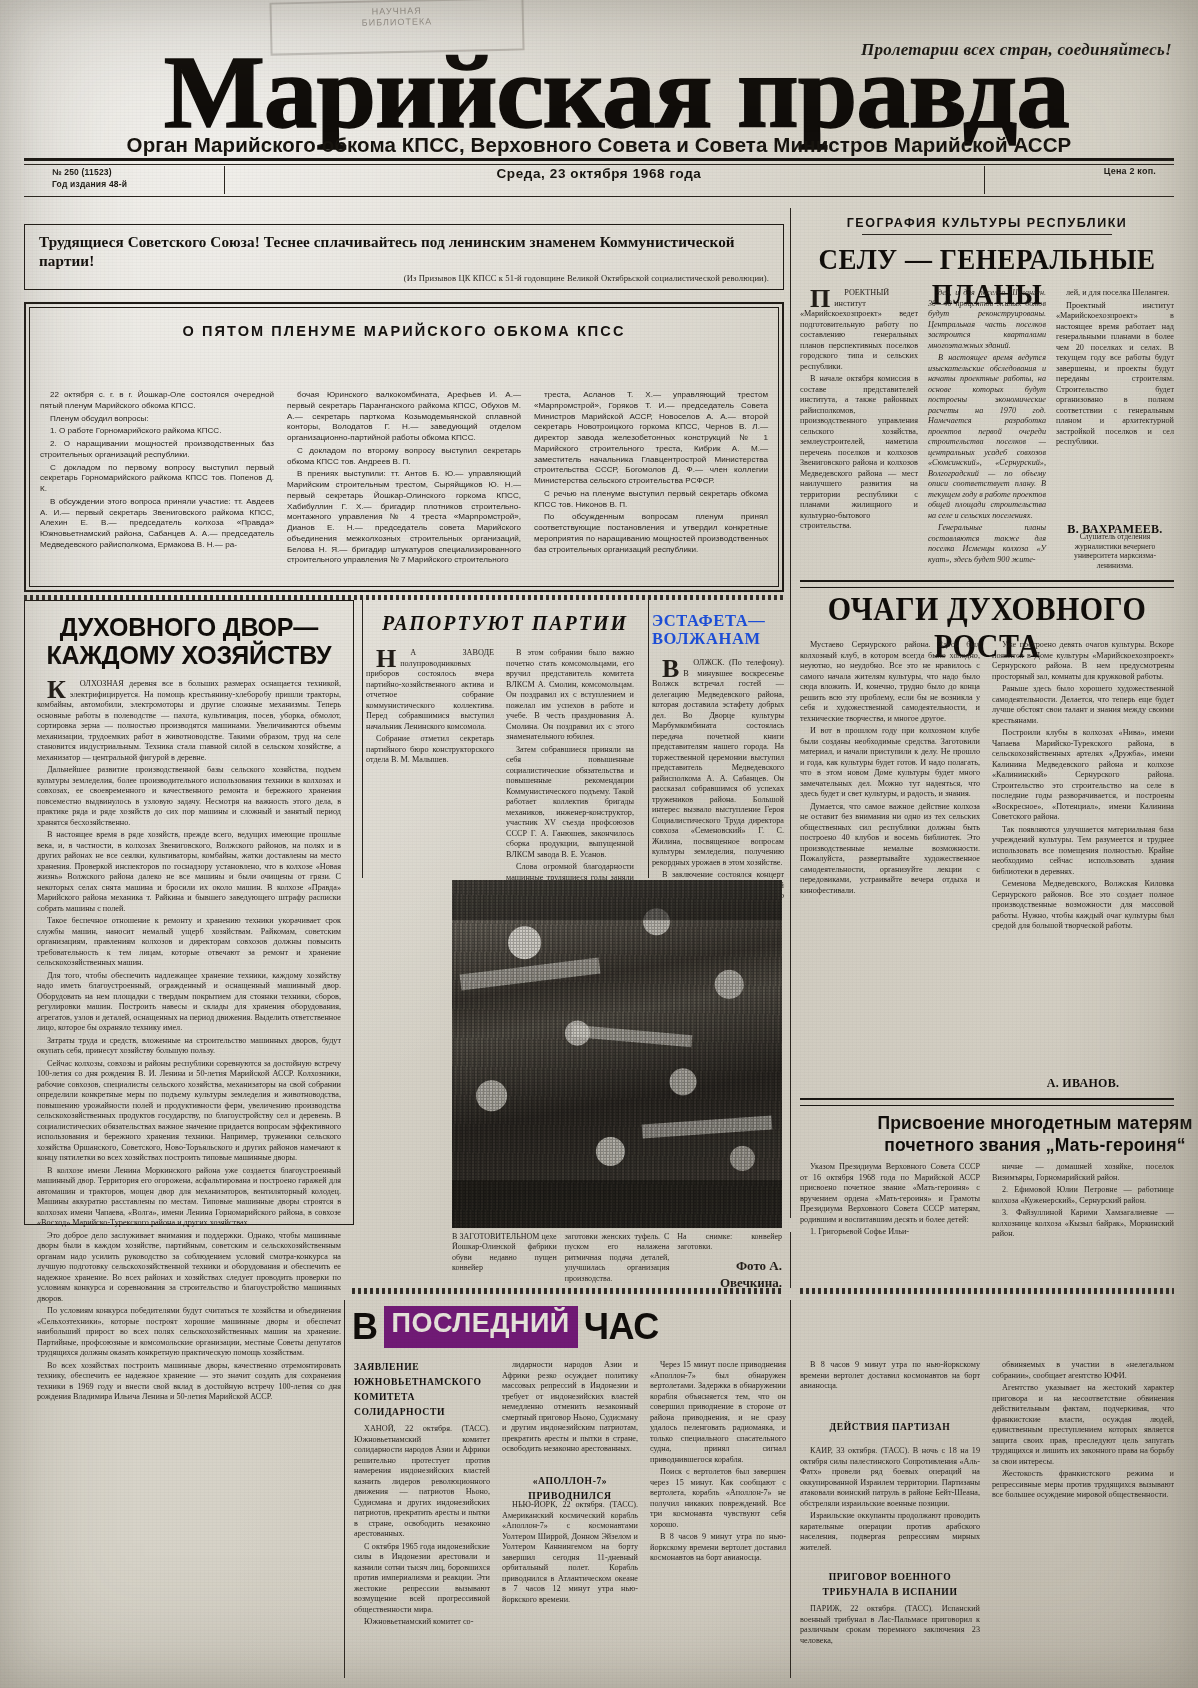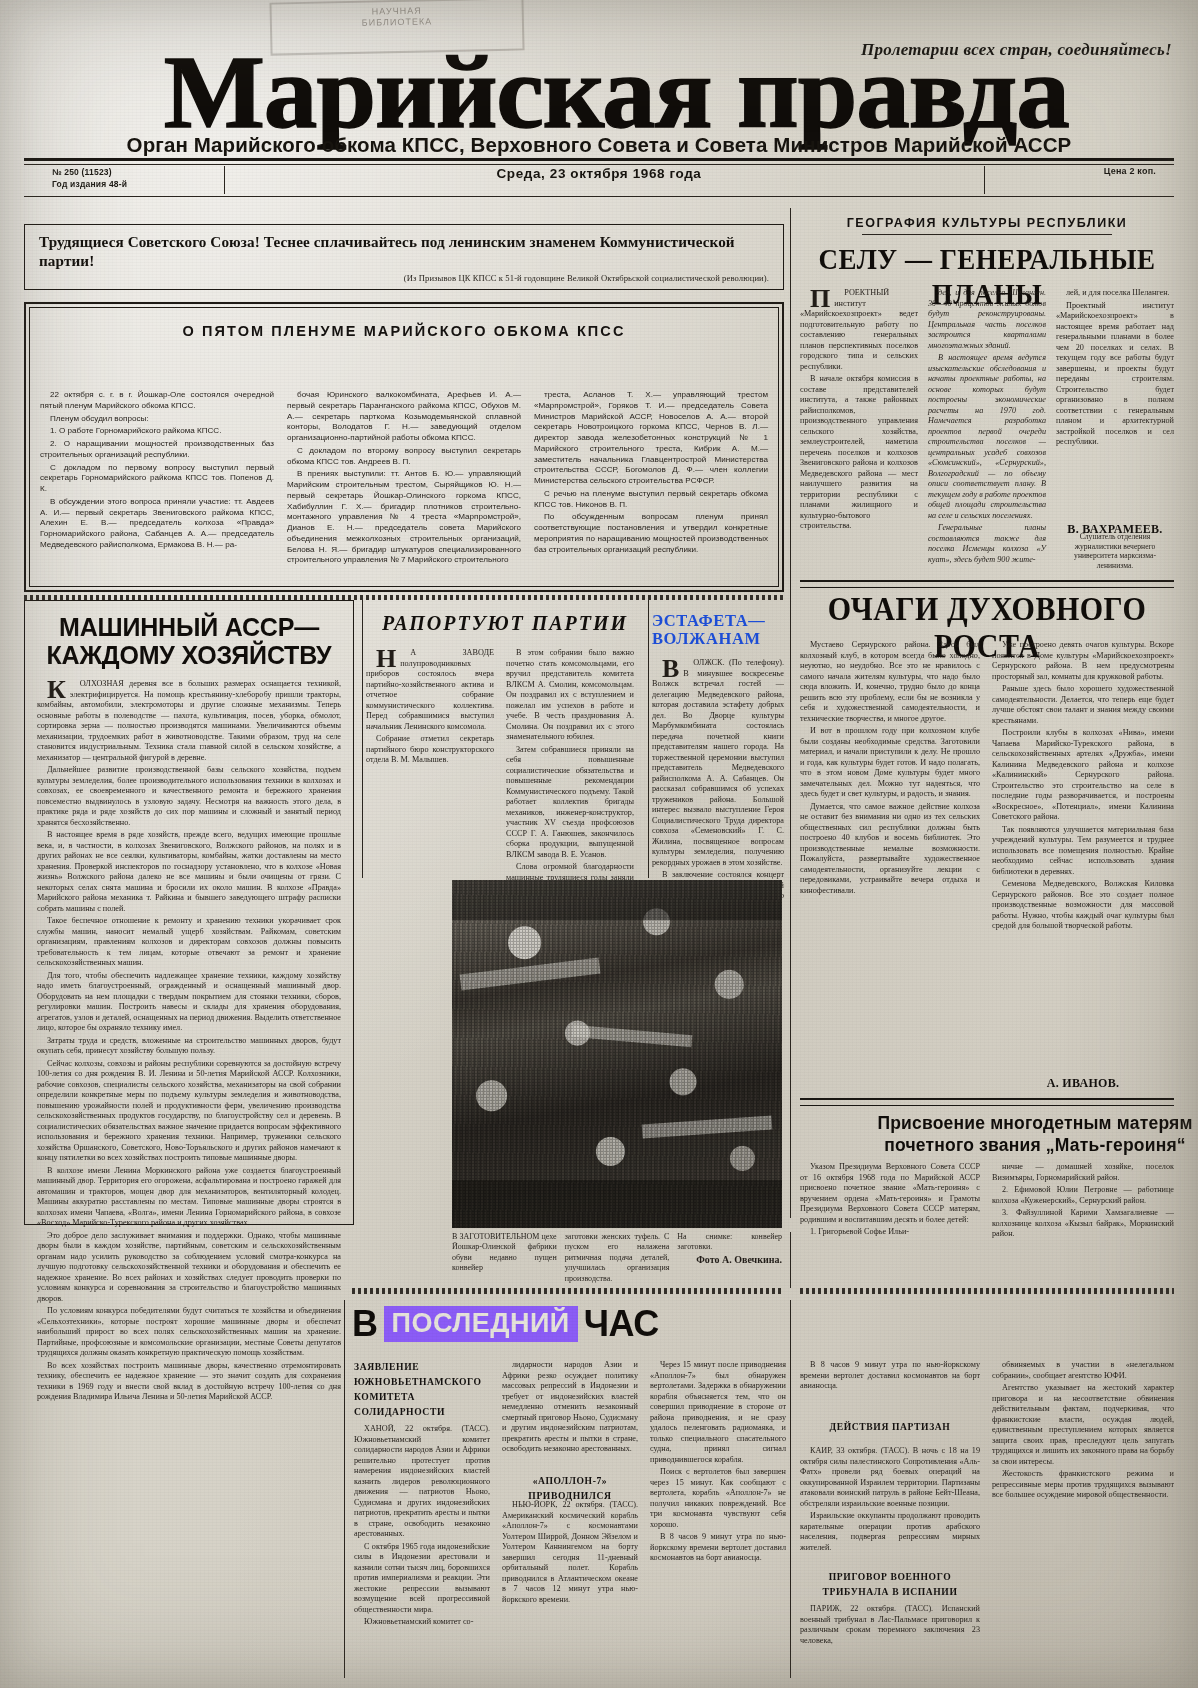--- a/index.html
+++ b/index.html
@@ -210,34 +210,34 @@
   }
   .photo .band{position:absolute;background:rgba(240,238,230,.55);}
   .photo .dk{position:absolute;background:rgba(22,20,17,.55);}
 
   .caption{
     position:absolute;left:452px;top:1232px;width:330px;
     font-family:"Liberation Serif",serif;font-size:8px;line-height:1.3;color:#221d18;
     display:flex;gap:8px;
   }
   .caption .c{flex:1;text-align:justify;}
-  .photo-credit{font-weight:bold;text-align:right;font-size:10px;}
+  .photo-credit{font-weight:bold;text-align:right;margin-top:5px;font-size:13px;}
 
   
   .lasthour{
     position:absolute;left:352px;top:1306px;
     display:flex;align-items:center;gap:6px;
   }
   .lh-a,.lh-c{
     font-family:"Liberation Sans",sans-serif;font-weight:bold;font-size:36px;
     color:#100d0a;letter-spacing:-.5px;line-height:1;
   }
   .lh-b{
     font-family:"Liberation Sans",sans-serif;font-weight:bold;font-size:27px;
-    background:#8b5cf6;color:#e5e2da;padding:4px 8px 5px 8px;letter-spacing:.5px;line-height:1;
+    background:#701a75;color:#e5e2da;padding:4px 8px 11px 8px;letter-spacing:.5px;line-height:1;
   }
 
   .block-title{
     font-family:"Liberation Serif",serif;font-weight:bold;font-size:9.6px;
     letter-spacing:.6px;line-height:1.55;color:#151210;margin-bottom:5px;
   }
   .center-title{text-align:center;}
 </style>
 </head>
 <body>
@@ -280,39 +280,39 @@
 
   <div class="infobox">
     <div class="ib-h2">О ПЯТОМ ПЛЕНУМЕ МАРИЙСКОГО ОБКОМА КПСС</div>
     <div class="ib-cols">
       <div class="col-body" id="plenum1">
           <p>22 октября с. г. в г. Йошкар-Оле состоялся очередной пятый пленум Марийского обкома КПСС.</p>
           <p>Пленум обсудил вопросы:</p>
           <p>1. О работе Горномарийского райкома КПСС.</p>
           <p>2. О наращивании мощностей производственных баз строительных организаций республики.</p>
           <p>С докладом по первому вопросу выступил первый секретарь Горномарийского райкома КПСС тов. Попенов Д. К.</p>
-          <p>В обсуждении этого вопроса приняли участие: тт. Авдеев А. И.— первый секретарь Звениговского райкома КПСС, Алехин Е. В.— председатель колхоза «Правда» Горномарийского района, Сабанцев А. А.— председатель Медведевского райисполкома, Ермакова В. Н.— ра-</p>
+          <p>В обсуждении этого вопроса приняли участие: тт. Авдеев А. И.— первый секретарь Звениговского райкома КПСС, Алехин Е. В.— председатель колхоза «Правда» Южновьетнамский района, Сабанцев А. А.— председатель Медведевского райисполкома, Ермакова В. Н.— ра-</p>
         </div>
       <div class="col-body" id="plenum2">
           <p>бочая Юринского валкокомбината, Арефьев И. А.— первый секретарь Паранганского райкома КПСС, Обухов М. А.— секретарь парткома Козьмодемьянской сплавной конторы, Володатов Г. Н.— заведующий отделом организационно-партийной работы обкома КПСС.</p>
           <p>С докладом по второму вопросу выступил секретарь обкома КПСС тов. Андреев В. П.</p>
           <p>В прениях выступили: тт. Антов Б. Ю.— управляющий Марийским строительным трестом, Сыряйщиков Ю. Н.— первый секретарь Йошкар-Олинского горкома КПСС, Хабибуллин Г. Х.— бригадир плотников строительно-монтажного управления № 4 треста «Марпромстрой», Дианов Е. Н.— председатель совета Марийского объединения межколхозных строительных организаций, Белова Н. Я.— бригадир штукатуров специализированного строительного управления № 7 Марийского строительного</p>
         </div>
       <div class="col-body" id="plenum3">
           <p>треста, Асланов Т. Х.— управляющий трестом «Марпромстрой», Горяков Т. И.— председатель Совета Министров Марийской АССР, Новоселов А. А.— второй секретарь Новотроицкого горкома КПСС, Чернов В. Л.— директор завода железобетонных конструкций № 1 Марийского строительного треста, Кибрик А. М.— заместитель начальника Главцентрострой Министерства строительства СССР, Богомолов Д. Ф.— член коллегии Министерства сельского строительства РСФСР.</p>
           <p>С речью на пленуме выступил первый секретарь обкома КПСС тов. Никонов В. П.</p>
           <p>По обсужденным вопросам пленум принял соответствующие постановления и утвердил конкретные мероприятия по наращиванию мощностей производственных баз строительных организаций республики.</p>
         </div>
     </div>
   </div>
 
   <div class="orn" style="left:24px;top:595px;width:760px;"></div>
 
   <div class="featbox">
-    <div class="feat-h">МАШИННЫЙ АССР—</div>
+    <div class="feat-h">ДУХОВНОГО ДВОР—</div>
     <div class="feat-h">КАЖДОМУ ХОЗЯЙСТВУ</div>
     <div class="col-body" style="margin-top:10px;" id="featbody">
         <p class="dropcap-first">КОЛХОЗНАЯ деревня все в больших размерах оснащается техникой, электрифицируется. На помощь крестьянину-хлеборобу пришли тракторы, комбайны, автомобили, электромоторы и другие сложные механизмы. Теперь основные работы в полеводстве — пахота, культивация, посев, уборка, обмолот, сортировка зерна — полностью производятся машинами. Увеличиваются объемы механизации, трудоемких работ в животноводстве. Такими образом, труд на селе становится индустриальным. Техника стала главной силой в сельском хозяйстве, а механизатор — центральной фигурой в деревне.</p>
         <p>Дальнейшее развитие производственной базы сельского хозяйства, подъем культуры земледелия, более производительного использования техники в колхозах и совхозах, ее своевременного и качественного ремонта и бережного хранения повсеместно выдвинулось в узловую задачу. Несмотря на важность этого дела, в практике ряда и ряде хозяйств до сих пор машины и сложный и занятый период хранятся бесхозяйственно.</p>
         <p>В настоящее время в ряде хозяйств, прежде всего, ведущих имеющие прошлые века, и, в частности, в колхозах Звениговского, Волжского районов, на полях и в других районах не все сеялки, культиваторы, комбайны, жатки доставлены на место хранения. Проверкой инспекторов по госнадзору установлено, что в колхозе «Новая жизнь» Волжского района далеко не все машины и были очищены от грязи. С некоторых селах снята машина и бросили их около машин. В колхозе «Правда» Марийского района механика т. Райкина и бывшего заведующего штрафу расписки собрать машины с полей.</p>
         <p>Такое беспечное отношение к ремонту и хранению техники укорачивает срок службы машин, наносит немалый ущерб хозяйствам. Райкомам, советским организациям, правлениям колхозов и директорам совхозов должны повысить требовательность к тем лицам, которые отвечают за ремонт и хранение сельскохозяйственных машин.</p>
         <p>Для того, чтобы обеспечить надлежащее хранение техники, каждому хозяйству надо иметь благоустроенный, огражденный и оснащенный машинный двор. Оборудовать на нем площадки с твердым покрытием для стоянки техники, сборов, регулировки машин. Построить навесы и склады для хранения оборудования, агрегатов, узлов и деталей, оснащенных на период движения. Выделить ответственное лицо, которое бы охраняло технику имел.</p>
         <p>Затраты труда и средств, вложенные на строительство машинных дворов, будут окупать себя, принесут хозяйству большую пользу.</p>
         <p>Сейчас колхозы, совхозы и районы республики соревнуются за достойную встречу 100-летия со дня рождения В. И. Ленина и 50-летия Марийской АССР. Колхозники, рабочие совхозов, специалисты сельского хозяйства, механизаторы на свой собрании определили конкретные меры по подъему культуры земледелия и животноводства, повышению урожайности полей и продуктивности ферм, увеличению производства сельскохозяйственных продуктов государству, по благоустройству сел и деревень. В социалистических обязательствах важное значение придается вопросам эффективного использования и бережного хранения техники. Например, труженики сельского хозяйства Оршанского, Советского, Ново-Торъяльского и других районов намечают к концу пятилетки во всех хозяйствах построить типовые машинные дворы.</p>
         <p>В колхозе имени Ленина Моркинского района уже создается благоустроенный машинный двор. Территория его огорожена, асфальтирована и построено гаражей для автомашин и тракторов, мощен двор для механизаторов, вентиляторный колодец. Машины аккуратно расставлены по местам. Типовые машинные дворы строятся в колхозах имени Чапаева, «Волга», имени Ленина Горномарийского района, в совхозе «Восход» Марийско-Турекского района и других хозяйствах.</p>

